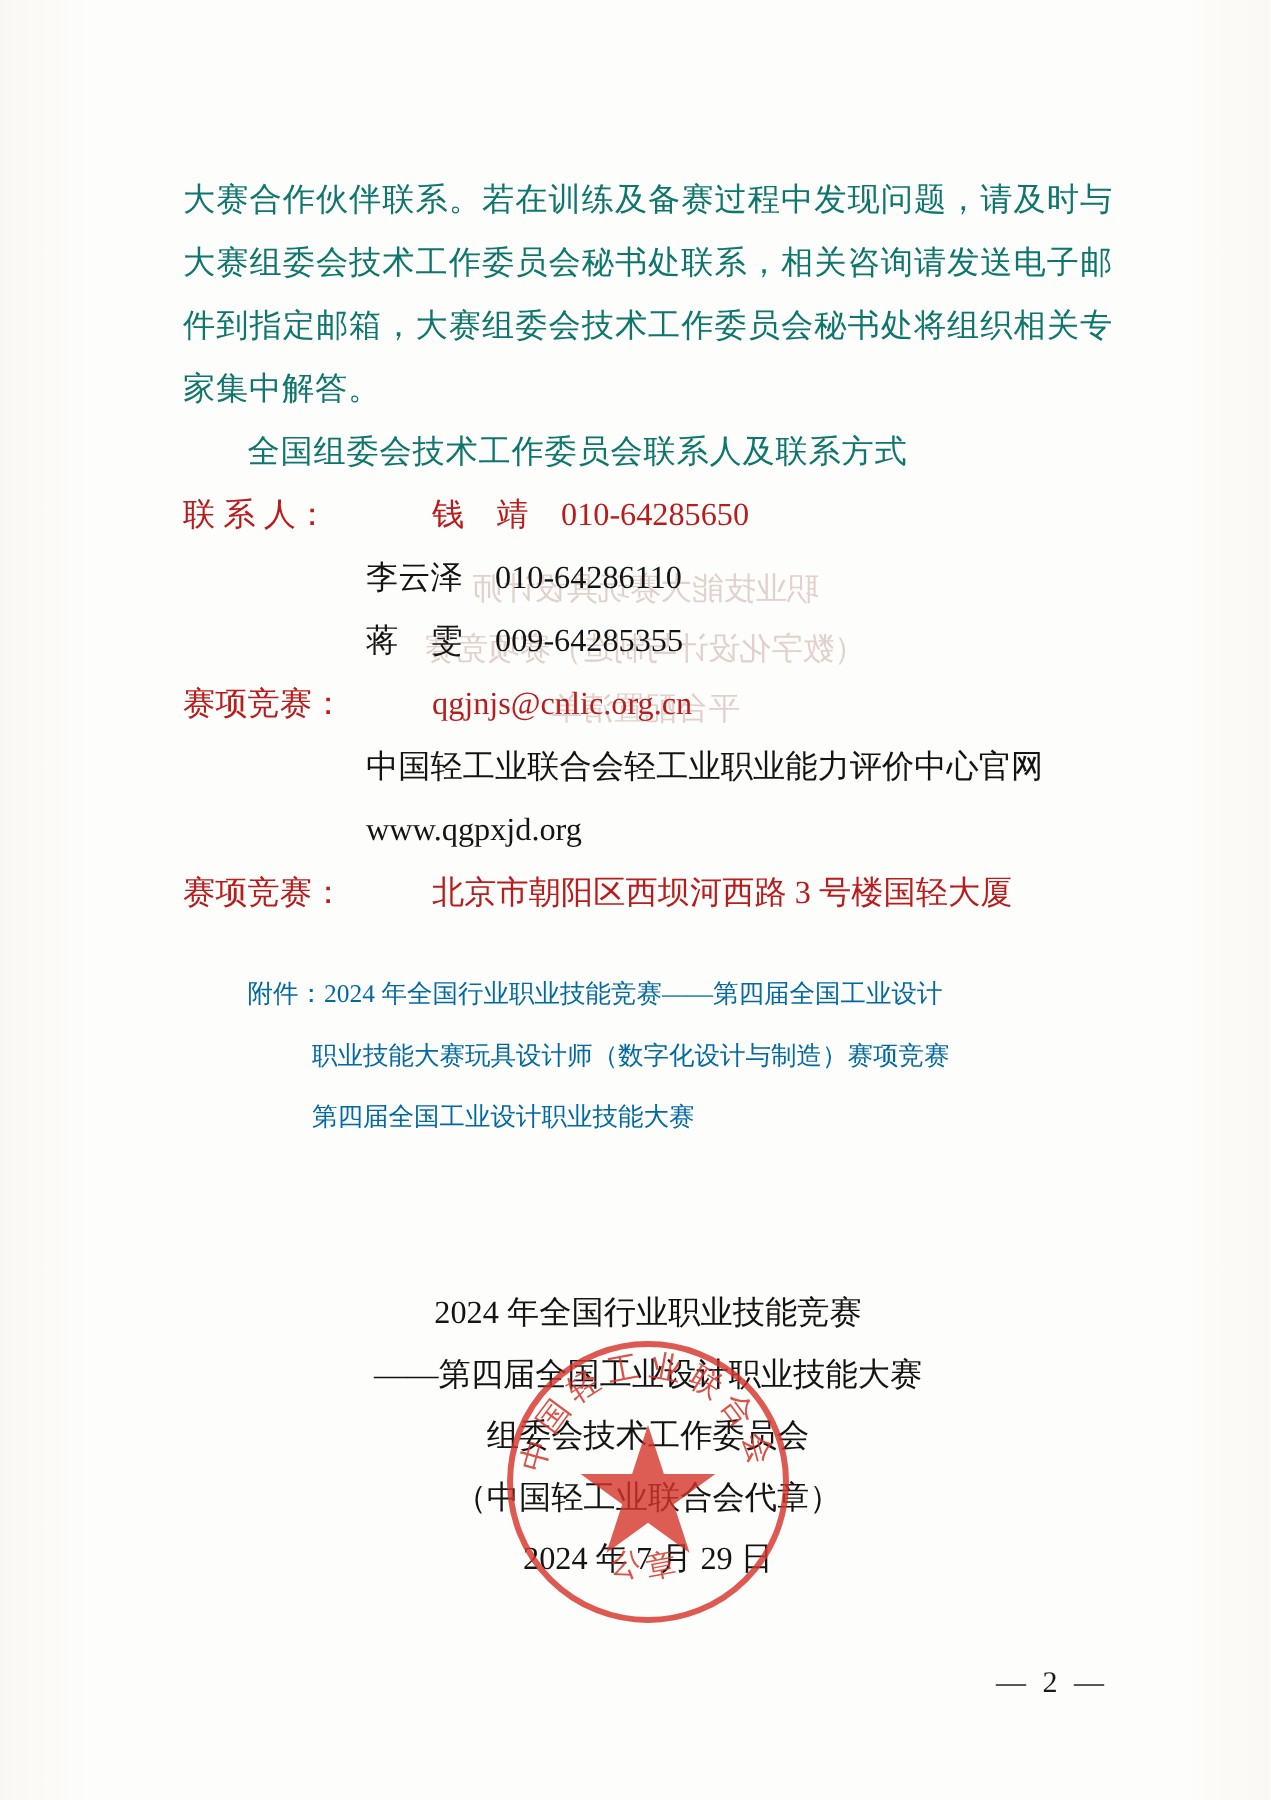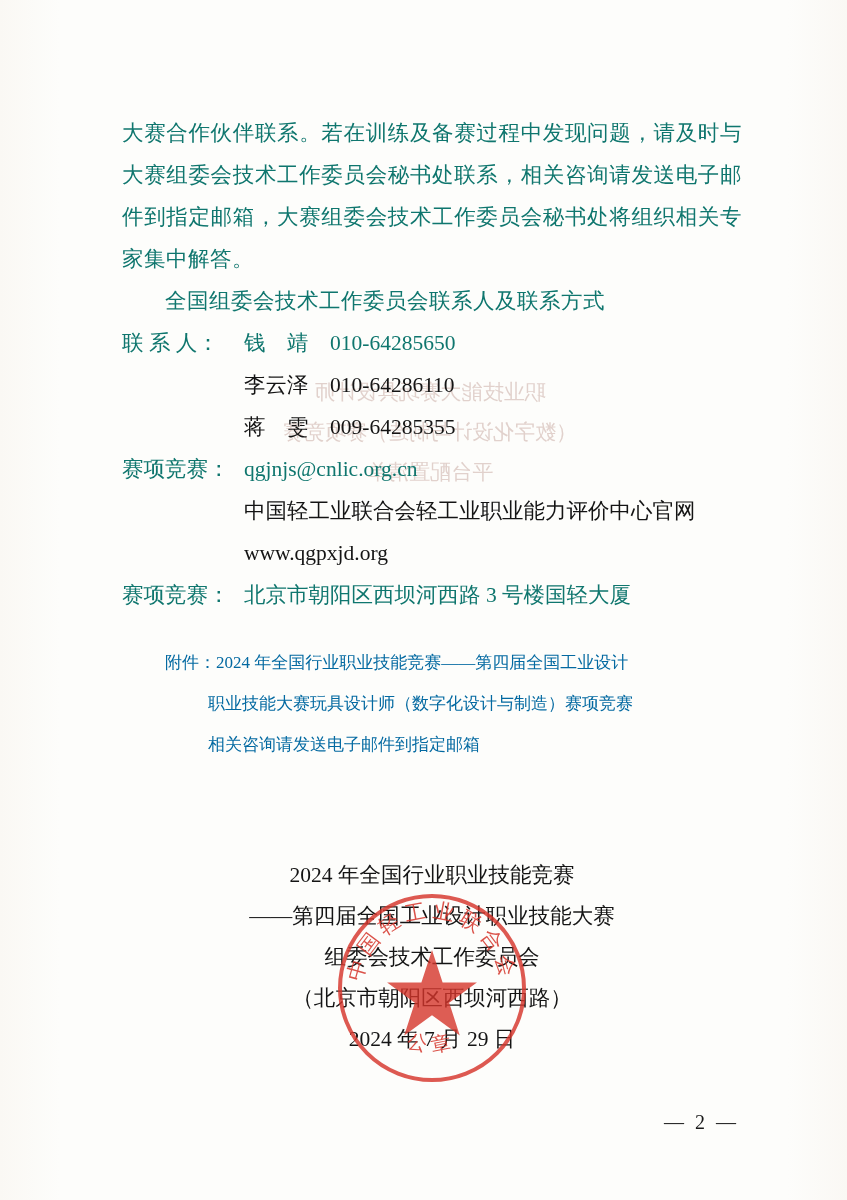--- a/index.html
+++ b/index.html
@@ -40,21 +40,22 @@
     line-height: 42px;
     letter-spacing: 0.5px;
     text-align: justify;
     color: #0f766e;
   }
   .indent2 { text-indent: 43px; }
   .label-row {
     display: flex;
     font-size: 21.5px;
     line-height: 42px;
-    color: #0f766e;
+    color: #b91c1c;
+    gap: 44px;
   }
   .label-row .lab {
     width: 122px;
     flex: none;
     white-space: pre;
   }
   .label-row .val {
     white-space: pre;
     text-align: center;
   }
@@ -155,30 +156,30 @@
     <div class="hang">www.qgpxjd.org</div>
 
     <div class="label-row">
       <span class="lab">赛项竞赛：</span>
       <span class="val">北京市朝阳区西坝河西路 3 号楼国轻大厦</span>
     </div>
 
     <div class="attach">
       <span>附件：</span><span>2024 年全国行业职业技能竞赛——第四届全国工业设计</span>
       <span class="cont">职业技能大赛玩具设计师（数字化设计与制造）赛项竞赛</span>
-      <span class="cont">相关咨询请发送电子邮件到指定邮箱</span>
+      <span class="cont">第四届全国工业设计职业技能大赛</span>
     </div>
 
   </div>
 
   <div class="signature">
     <div>2024 年全国行业职业技能竞赛</div>
     <div>——第四届全国工业设计职业技能大赛</div>
     <div>组委会技术工作委员会</div>
-    <div>（北京市朝阳区西坝河西路）</div>
+    <div>（中国轻工业联合会代章）</div>
     <div>2024 年 7 月 29 日</div>
   </div>
 
   <div class="seal">
     <svg width="200" height="200" viewBox="0 0 200 200" xmlns="http://www.w3.org/2000/svg">
       <g opacity="0.82" fill="none" stroke="#d5352b" stroke-width="4">
         <circle cx="100" cy="100" r="92"></circle>
       </g>
       <g opacity="0.8">
         <path d="M100 62 L110.6 94.6 L144.9 94.6 L117.2 114.8 L127.8 147.4 L100 127.2 L72.2 147.4 L82.8 114.8 L55.1 94.6 L89.4 94.6 Z" fill="#d5352b"></path>

